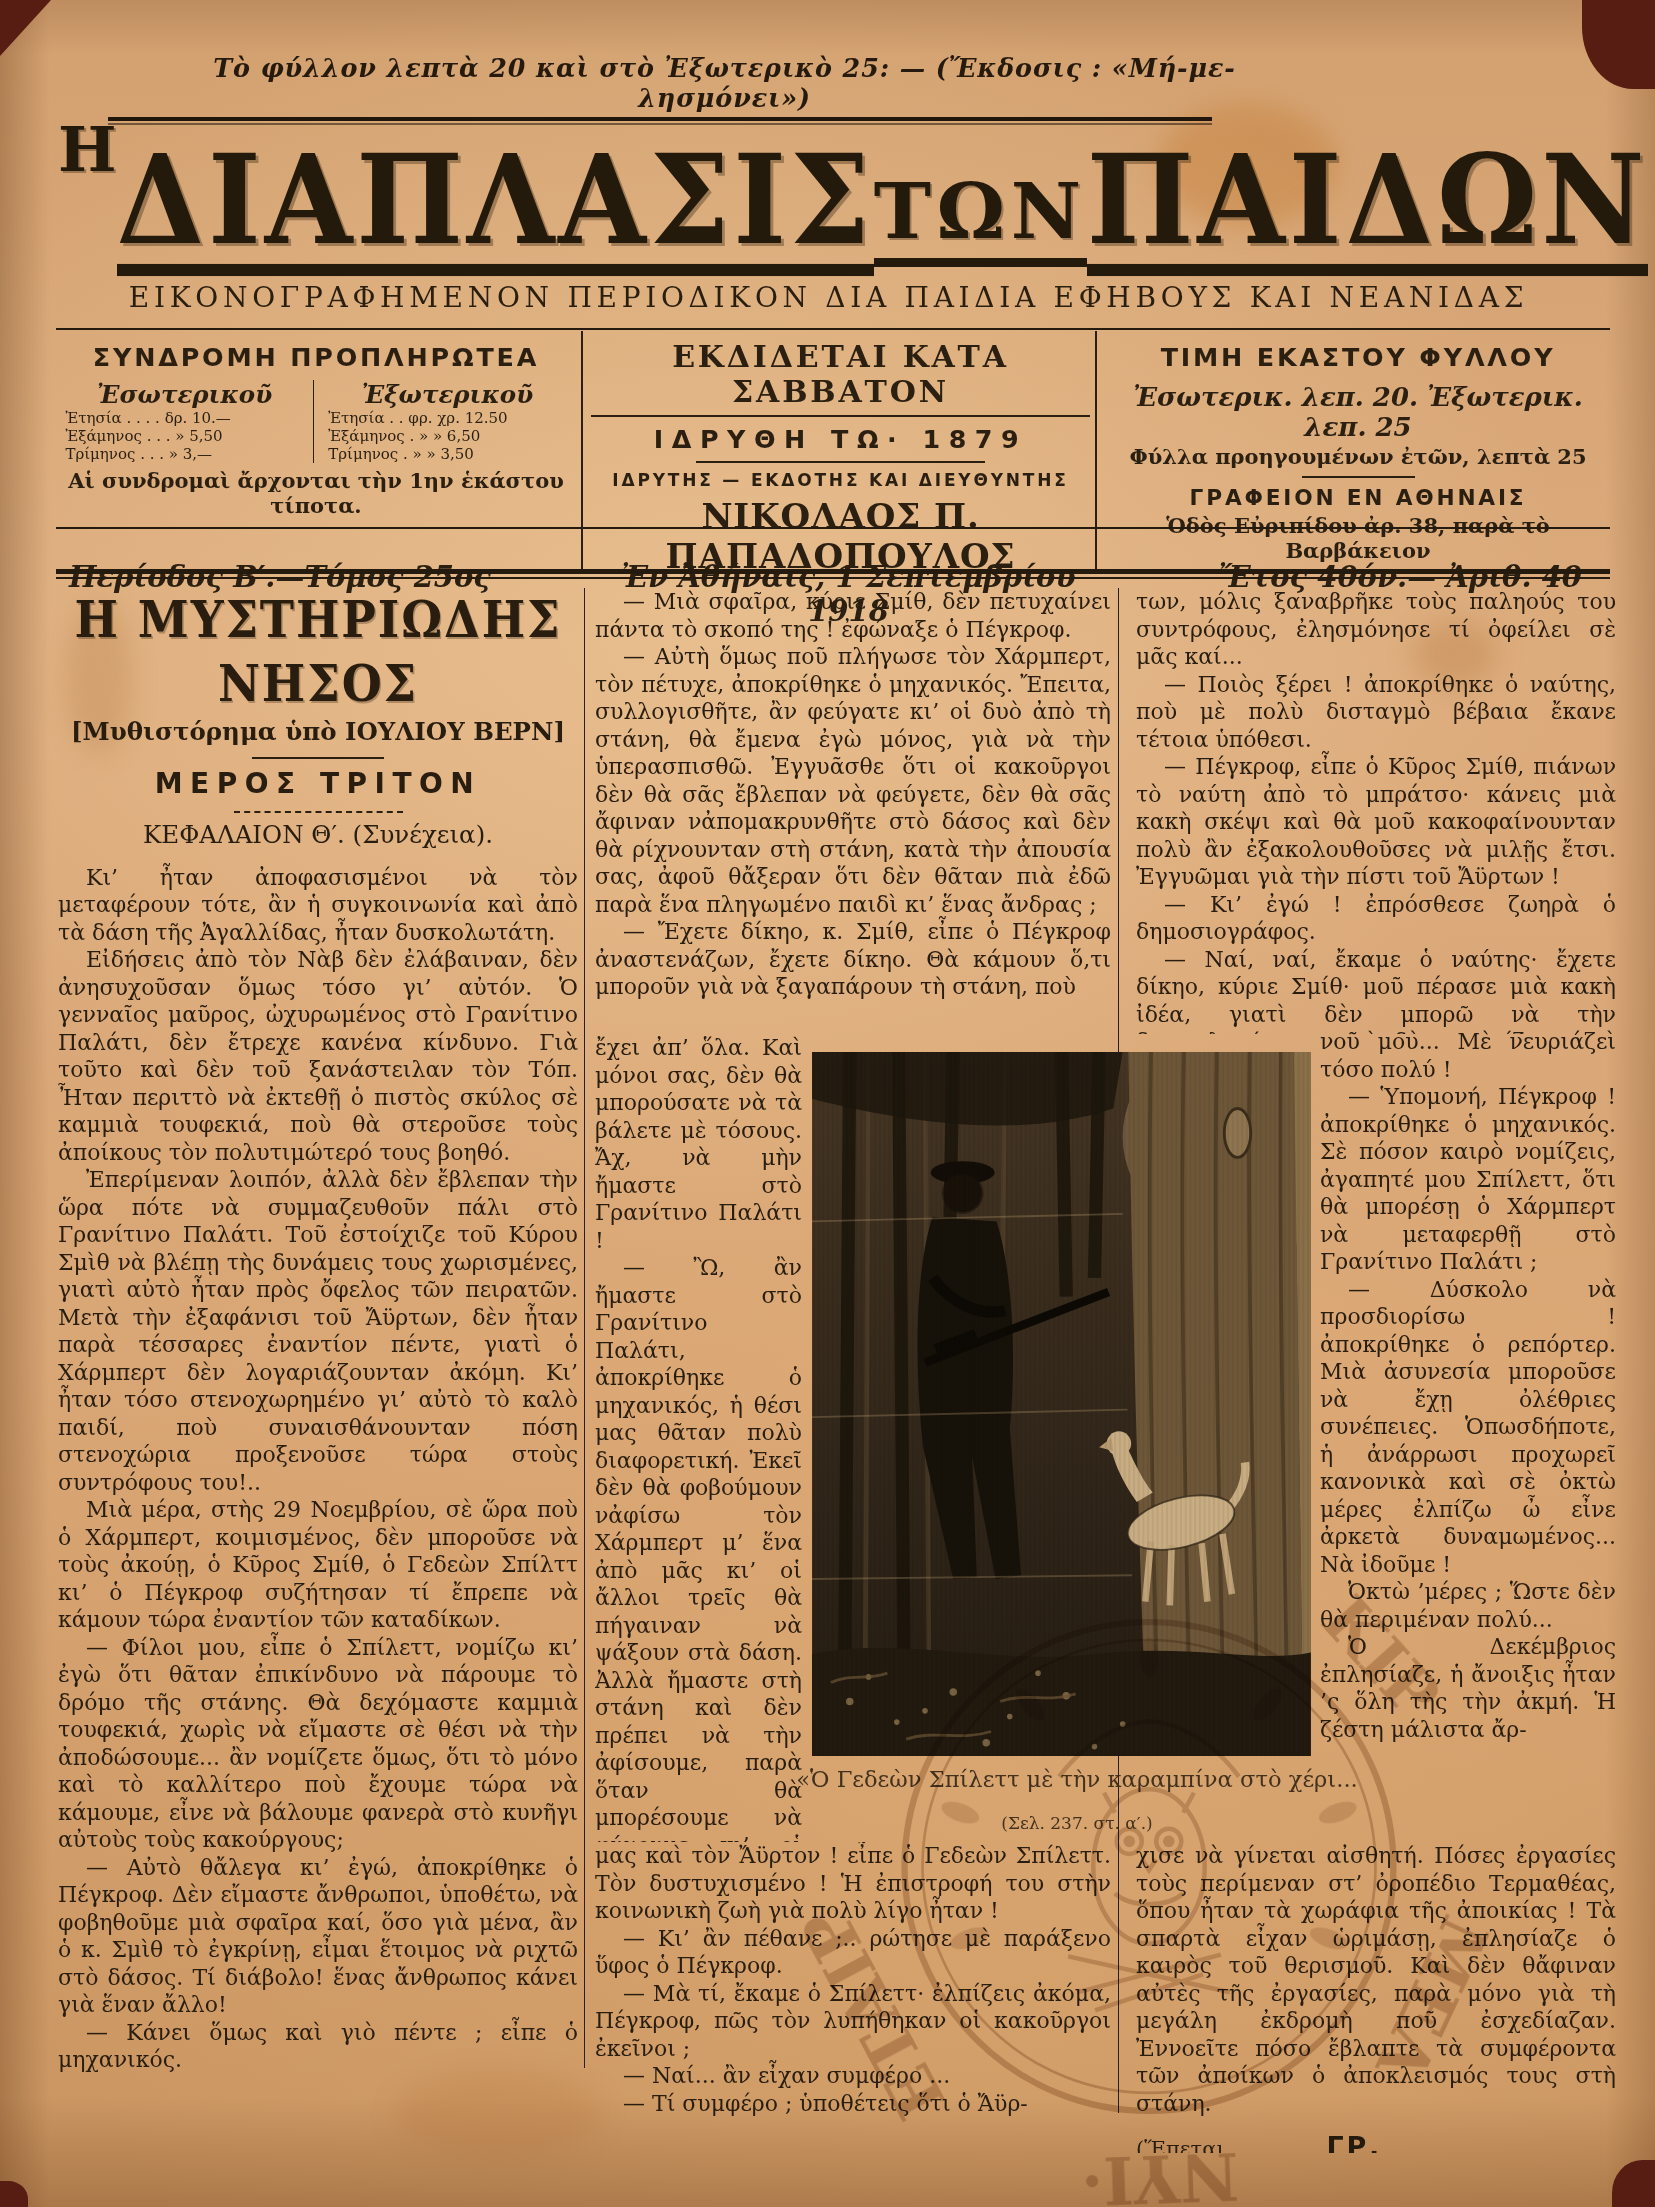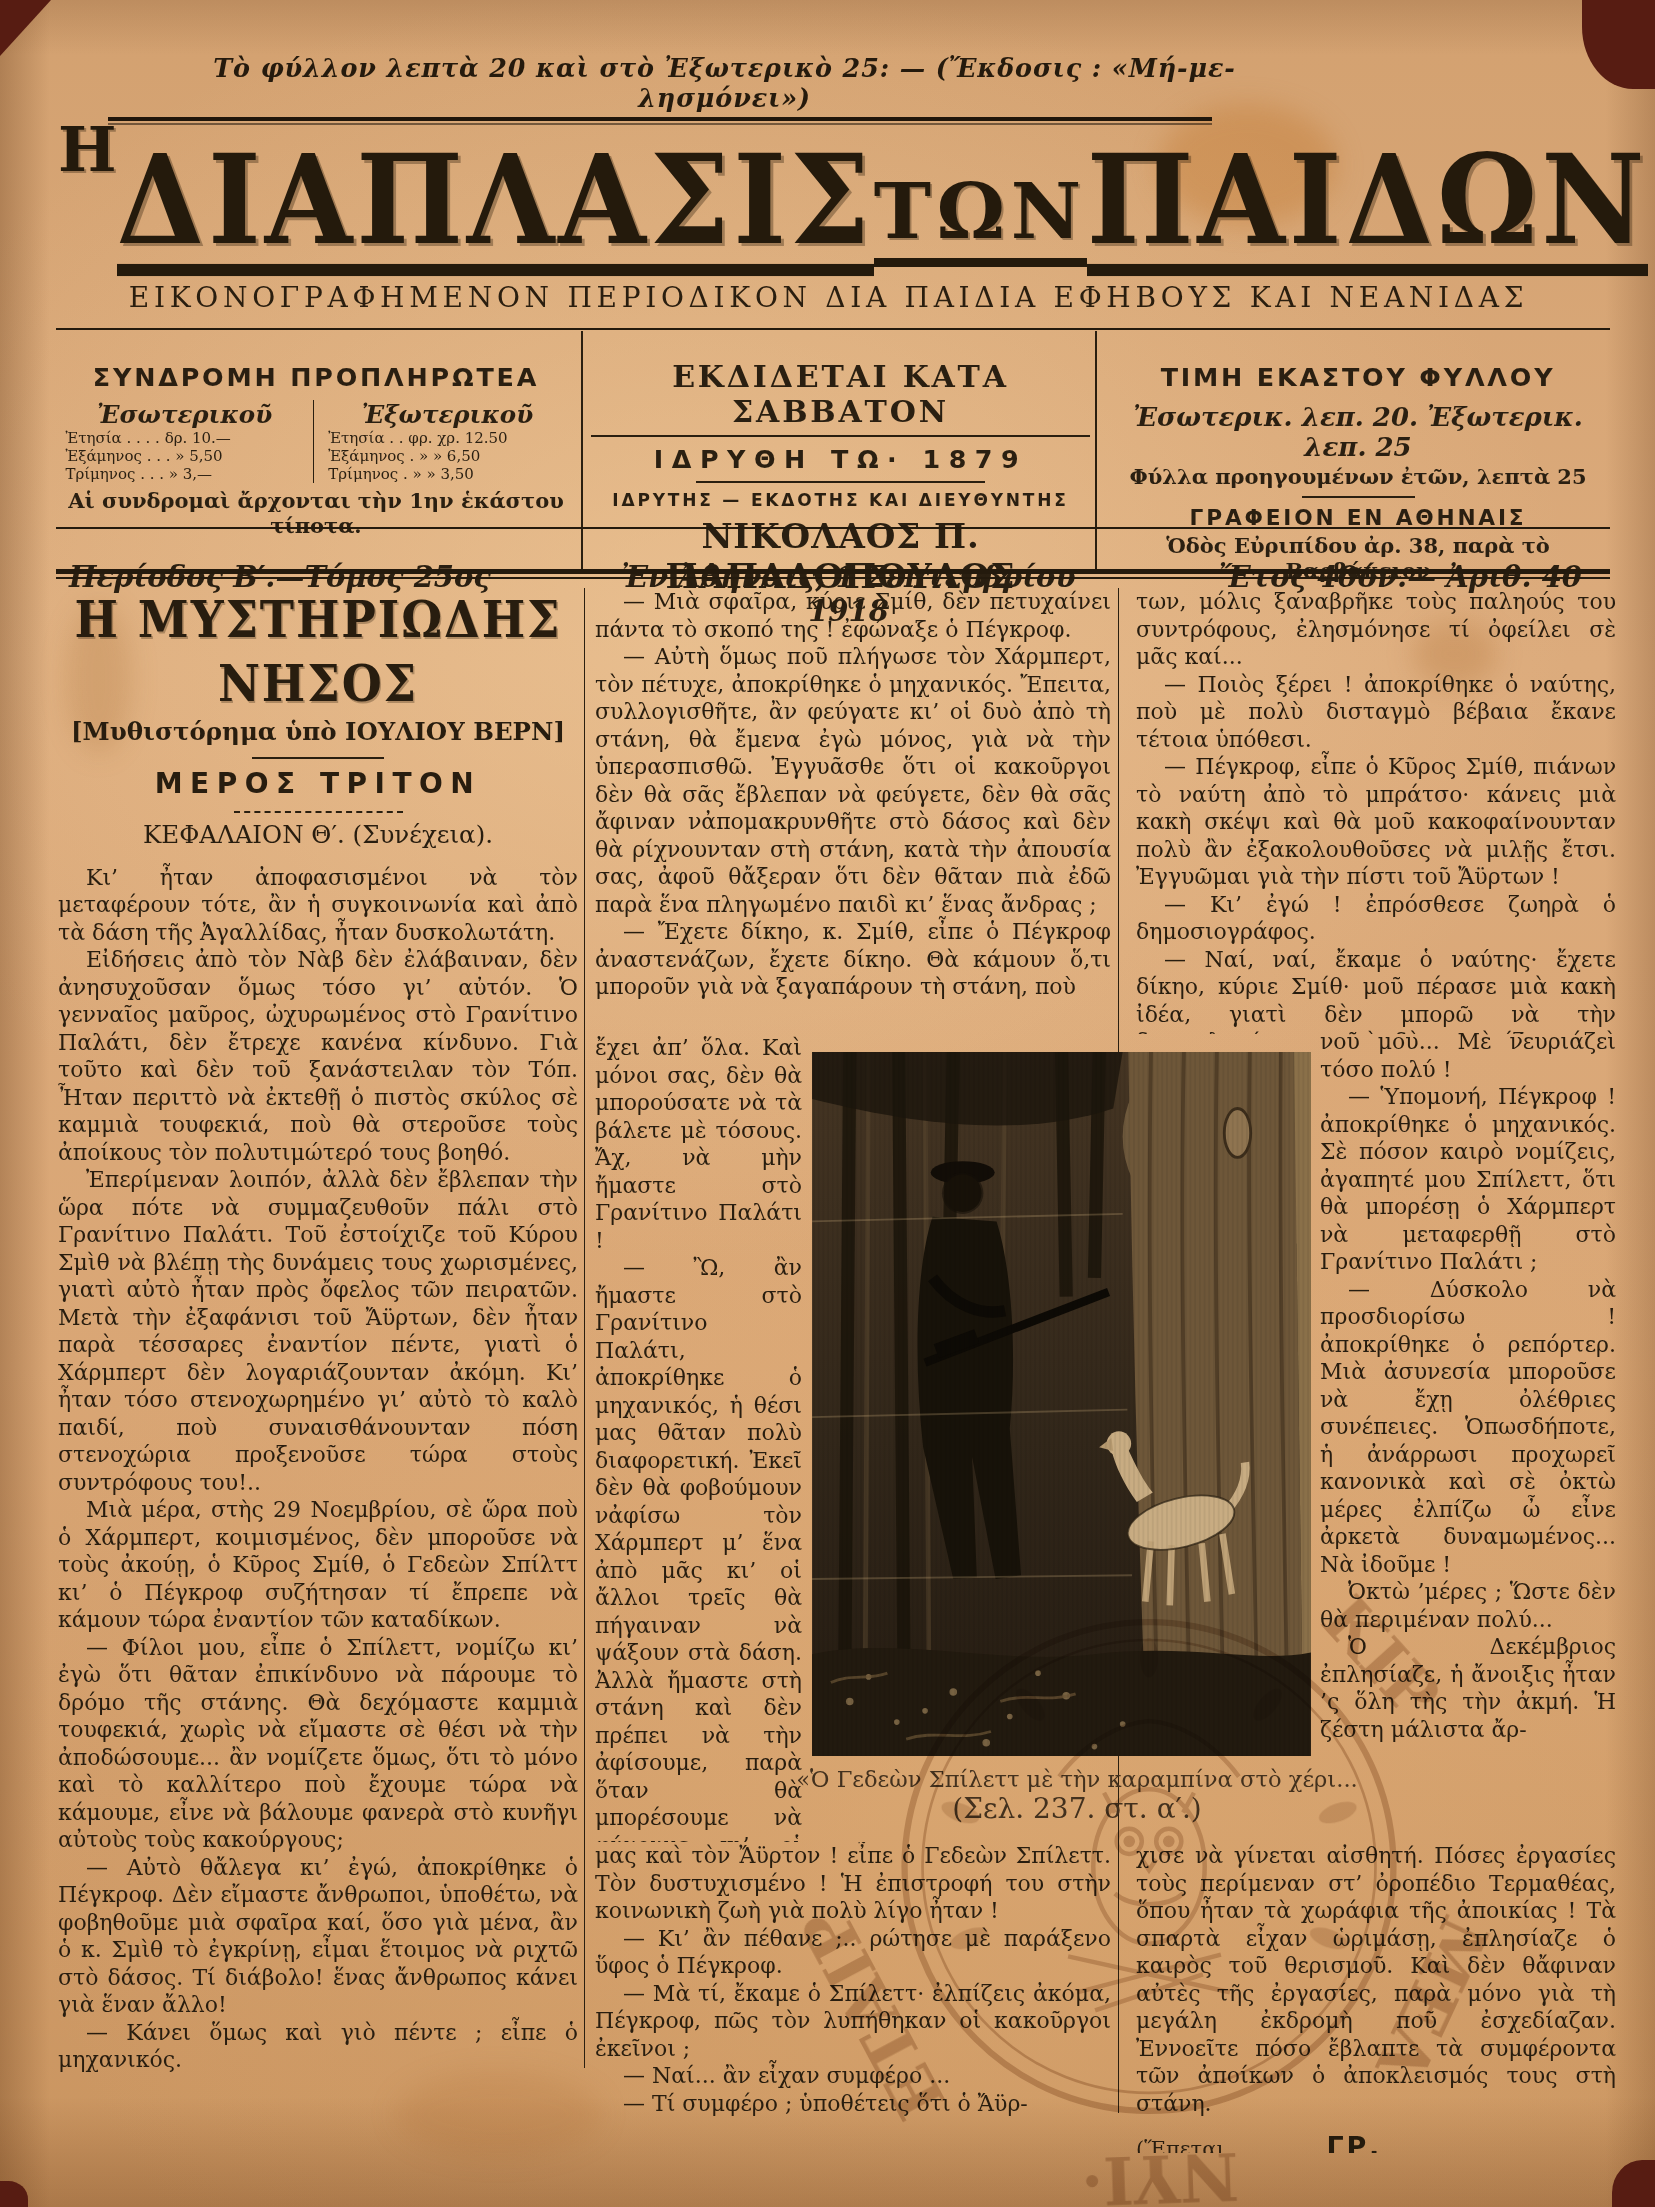--- a/index.html
+++ b/index.html
@@ -24,21 +24,21 @@
   .mh-article{font-size:62px;font-weight:bold;align-self:flex-start;margin-top:22.6px;text-shadow:1.9px 1.9px 0 rgba(50,32,12,.35);}
   .mh-w1,.mh-w3{font-size:113px;font-weight:bold;line-height:.92;letter-spacing:3.8px;
     border-bottom:11.3px solid #241a0c;padding-bottom:5.6px;transform:scaleY(1.1);transform-origin:bottom;
     text-shadow:2.8px 2.8px 0 rgba(50,32,12,.35);}
   .mh-w2{font-size:77px;font-weight:bold;letter-spacing:5.6px;border-bottom:9.4px solid #241a0c;
     padding-bottom:1.9px;margin-bottom:9.4px;text-shadow:1.9px 1.9px 0 rgba(50,32,12,.35);}
   .subtitle{position:absolute;left:75px;top:281px;width:1507px;text-align:center;
     font-weight:normal;font-size:28px;letter-spacing:4.7px;color:#2a1e0f;}
   .hrule{position:absolute;background:#241a0d;}
   
-  .cell{position:absolute;top:331px;height:150px;margin-top:20px;}
+  .cell{position:absolute;top:331px;height:150px;}
   .cell-left{left:56px;width:520px;}
   .cell-center{left:591px;width:499px;}
   .cell-right{left:1104px;width:508px;}
   .vdiv{position:absolute;width:1.9px;background:#2a1f10;}
   .ib-title{font-family:"DejaVu Sans",sans-serif;font-weight:bold;font-size:25.4px;letter-spacing:2.8px;
     text-align:center;margin-top:11.3px;}
   .fee-cols{display:flex;margin-top:7.5px;}
   .fee-col{flex:1;padding:0 9.4px;}
   .fee-col + .fee-col{border-left:1.9px solid #2a1f10;padding-left:14px;}
   .fee-head{font-weight:bold;font-style:italic;font-size:24.5px;text-align:center;}
@@ -67,21 +67,21 @@
   .colblock p.noindent{text-indent:0;}
   .art-title{font-size:46px;font-weight:bold;letter-spacing:1.9px;text-align:center;
     transform:scaleY(1.1);transform-origin:top;text-shadow:1.4px 1.4px 0 rgba(50,32,12,.3);}
   .art-sub{font-size:24.5px;text-align:center;margin-top:13px;font-weight:bold;}
   .sm-rule{width:132px;height:1.9px;background:#2a1f10;margin:9.4px auto 7.5px;}
   .art-part{font-family:"DejaVu Sans",sans-serif;font-size:28px;font-weight:bold;letter-spacing:7.5px;text-align:center;}
   .dash-rule{width:169px;border-top:2.4px dashed #2a1f10;margin:9.4px auto 7.5px;}
   .art-chap{font-size:24.5px;text-align:center;margin-bottom:13px;}
   .caption{position:absolute;left:789px;top:1766px;width:576px;text-align:center;
     font-size:22.6px;color:#43311e;}
-  .caption .cap2{font-size:28px;margin-top:0;}
+  .caption .cap2{font-size:17px;margin-top:21px;}
   .footer-row{display:flex;justify-content:space-between;align-items:baseline;margin-top:13px;}
   .cont-note{font-size:21px;}
   .signature{font-family:"DejaVu Sans",sans-serif;font-size:27px;font-weight:bold;letter-spacing:2.8px;color:#251b0d;}
   .illus{position:absolute;left:812px;top:1052px;width:499px;height:704px;
     box-shadow:0 0 7.5px rgba(60,40,20,.35) inset;}
   .stamp{position:absolute;left:782px;top:1507px;width:734px;height:701px;
     mix-blend-mode:multiply;opacity:.62;pointer-events:none;}
 </style>
 </head>
 <body>

